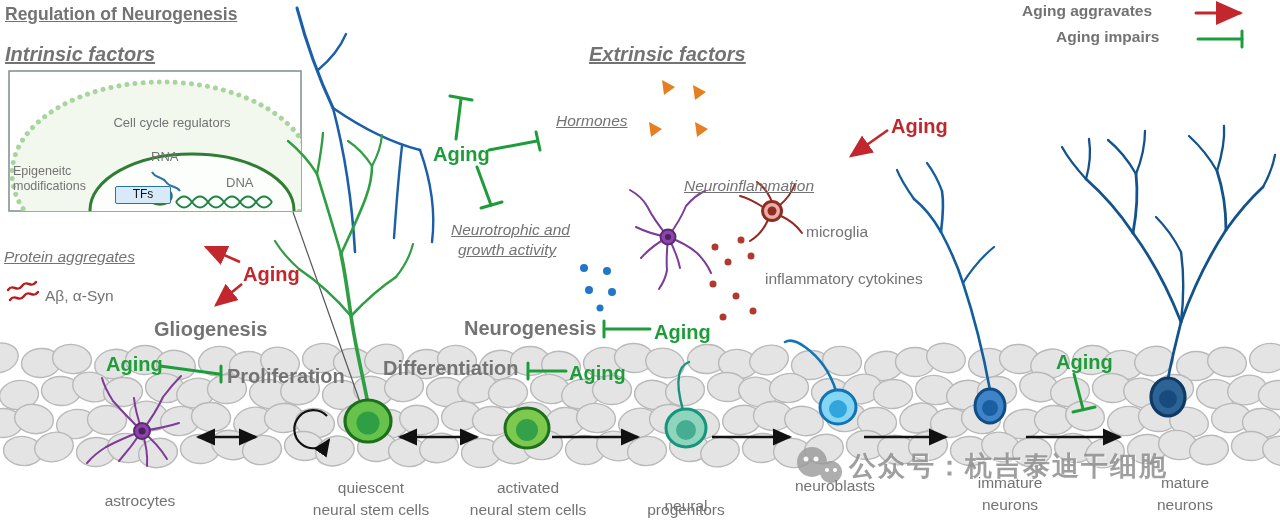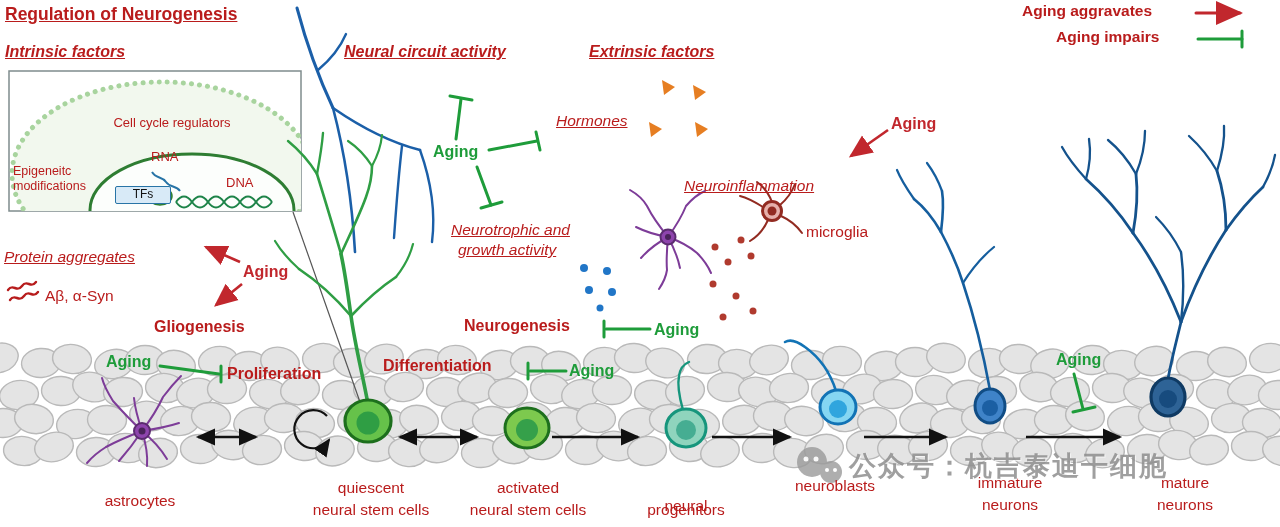--- a/index.html
+++ b/index.html
@@ -1,23 +1,23 @@
 <!DOCTYPE html>
 <html><head>
 <meta charset="utf-8">
 <style>
   *{box-sizing:border-box}
   body{margin:0;background:#fff}
   #stage{position:relative;width:1280px;height:527px;background:#fff;overflow:hidden;
          font-family:"Liberation Sans",sans-serif;}
   svg{position:absolute;left:0;top:0}
-  .lbl{position:absolute;font-size:15.5px;color:#b91c1c;white-space:nowrap;line-height:1.15}
+  .lbl{position:absolute;font-size:15.5px;color:#737373;white-space:nowrap;line-height:1.15}
   .b{font-weight:bold}.i{font-style:italic}.u{text-decoration:underline}
   .red{color:#c1272d}.green{color:#1e9c3a}
-  .h{font-size:16px}.t{font-size:17.5px}
+  .h{font-size:20px}.t{font-size:17.5px}
   .ctr{transform:translateX(-50%);text-align:center}
   .sm{font-size:13px}.xs{font-size:12.5px}
   .tfs{position:absolute;left:115px;top:186px;width:56px;height:18px;background:#d8eaf7;
        border:1.5px solid #2874a6;border-radius:2px;font-size:12px;text-align:center;
        line-height:15px;color:#111}
   .wm{position:absolute;left:849px;top:448px;font-size:27px;font-weight:bold;color:#8f8f8f;
       opacity:.85;letter-spacing:2px;white-space:nowrap;
       text-shadow:1px 1px 0 rgba(255,255,255,.75)}
 </style>
 </head>
@@ -394,29 +394,29 @@
     <circle cx="831" cy="472" r="11" fill="#9a9a9a"></circle>
     <circle cx="806" cy="459" r="2.5" fill="#fff"></circle>
         <circle cx="816" cy="459" r="2.5" fill="#fff"></circle>
     <circle cx="827" cy="470" r="2" fill="#fff"></circle>
         <circle cx="835" cy="470" r="2" fill="#fff"></circle>
   </g>
 </svg>
 
 <div class="lbl t b u" style="left:5px;top:4px">Regulation of Neurogenesis</div>
 <div class="lbl h b i u" style="left:5px;top:43px">Intrinsic factors</div>
-<div class="lbl h b i u" style="left:344px;top:43px">Neural circuit activity</div>
 <div class="lbl h b i u" style="left:589px;top:43px">Extrinsic factors</div>
 <div class="lbl i u" style="left:556px;top:112px">Hormones</div>
 <div class="lbl h b green" style="left:433px;top:143px">Aging</div>
 <div class="lbl i u" style="left:451px;top:221px">Neurotrophic and</div>
 <div class="lbl i u" style="left:458px;top:241px">growth activity</div>
 <div class="lbl i u" style="left:684px;top:177px">Neuroinflammation</div>
 <div class="lbl h b red" style="left:891px;top:115px">Aging</div>
 <div class="lbl" style="left:806px;top:223px">microglia</div>
+<div class="lbl" style="left:765px;top:270px">inflammatory cytokines</div>
 <div class="lbl i u" style="left:4px;top:248px">Protein aggregates</div>
 <div class="lbl" style="left:45px;top:287px">Aβ, α-Syn</div>
 <div class="lbl h b red" style="left:243px;top:263px">Aging</div>
 <div class="lbl h b" style="left:154px;top:318px">Gliogenesis</div>
 <div class="lbl h b" style="left:464px;top:317px">Neurogenesis</div>
 <div class="lbl h b green" style="left:654px;top:321px">Aging</div>
 <div class="lbl h b" style="left:227px;top:365px">Proliferation</div>
 <div class="lbl h b green" style="left:106px;top:353px">Aging</div>
 <div class="lbl h b" style="left:383px;top:357px">Differentiation</div>
 <div class="lbl h b green" style="left:569px;top:362px">Aging</div>

